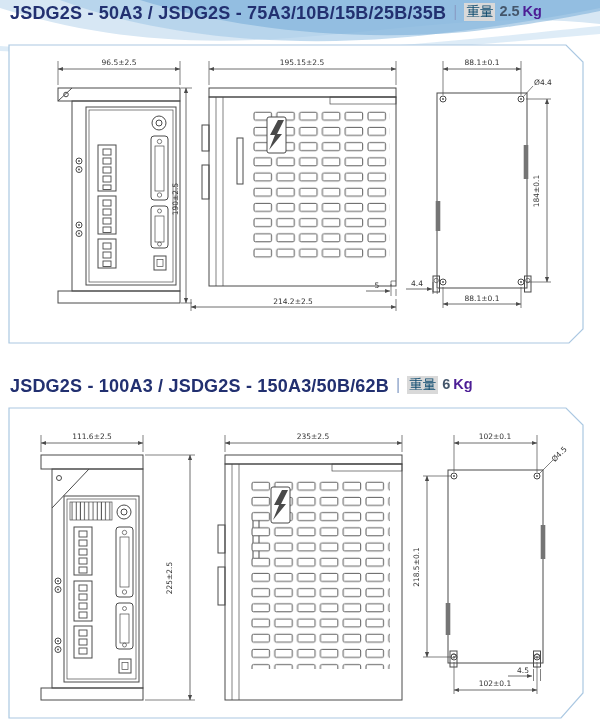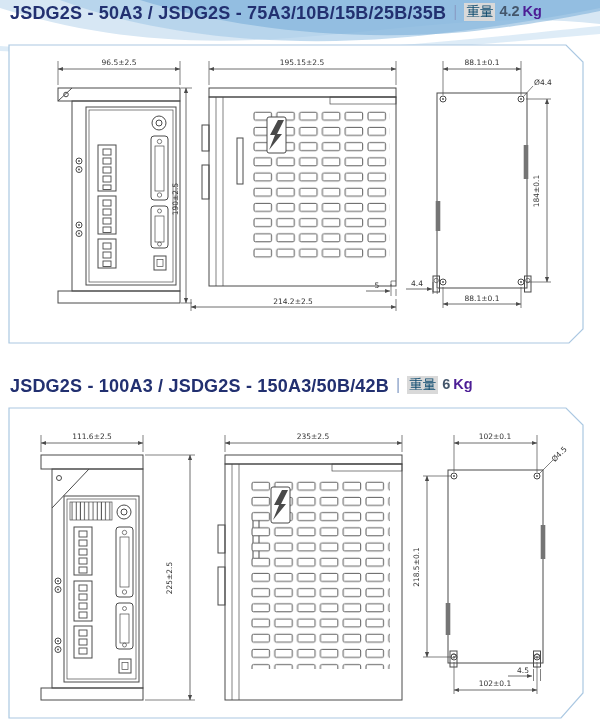--- a/index.html
+++ b/index.html
@@ -38,21 +38,21 @@
     <path fill="#aecfe9" opacity="0.75" d="M60,0 C150,34 270,48 395,38 C475,31 550,18 600,8 L600,0 Z"></path>
     <path fill="#6ea8d6" opacity="0.5" d="M140,0 C230,28 345,42 465,32 C525,26 575,16 600,11 L600,0 Z"></path>
     <path fill="#c3dcf0" opacity="0.55" d="M0,46 C120,54 260,55 400,45 C480,39 560,30 600,26 L600,34 C480,44 360,57 240,57 C150,57 60,53 0,51 Z"></path>
   </svg>
 </div>
 
 <div class="sec-title s1">
   <span class="model">JSDG2S - 50A3 / JSDG2S - 75A3/10B/15B/25B/35B</span>
   <span class="divider">|</span>
   <span class="wlabel">重量</span>
-  <span class="wval">4.2</span>
+  <span class="wval">2.5</span>
   <span class="wunit">Kg</span>
 </div>
 
 <svg class="draw d1" width="600" height="316" viewBox="0 0 600 316">
   <defs>
     <marker id="ar" viewBox="0 0 10 10" refX="9.5" refY="5" markerWidth="6.5" markerHeight="6.5" orient="auto-start-reverse">
       <path d="M0,1 L10,5 L0,9 Z" fill="#4a4a4a"></path>
     </marker>
     <pattern id="vents1" x="252" y="76" width="22.8" height="15.2" patternUnits="userSpaceOnUse">
       <rect x="2" y="3.2" width="17.5" height="8" rx="1.5" fill="#fff" stroke="#4a4a4a" stroke-width="0.9"></rect>
@@ -222,21 +222,21 @@
     <g>
       <line class="lnt" x1="443" y1="254" x2="443" y2="275"></line>
       <line class="lnt" x1="521" y1="254" x2="521" y2="275"></line>
       <line class="dim" x1="443" y1="271" x2="521" y2="271" marker-start="url(#ar)" marker-end="url(#ar)"></line>
       <text class="d" x="482" y="268" text-anchor="middle">88.1±0.1</text>
     </g>
   </g>
 </svg>
 
 <div class="sec-title s2">
-  <span class="model">JSDG2S - 100A3 / JSDG2S - 150A3/50B/42B</span>
+  <span class="model">JSDG2S - 100A3 / JSDG2S - 150A3/50B/62B</span>
   <span class="divider">|</span>
   <span class="wlabel">重量</span>
   <span class="wval">6</span>
   <span class="wunit">Kg</span>
 </div>
 
 <svg class="draw d2" width="600" height="345" viewBox="0 0 600 345">
   <path class="panel" d="M9,33 H566 L583,50 V318 L561,343 H9 Z"></path>
 
   <g>

